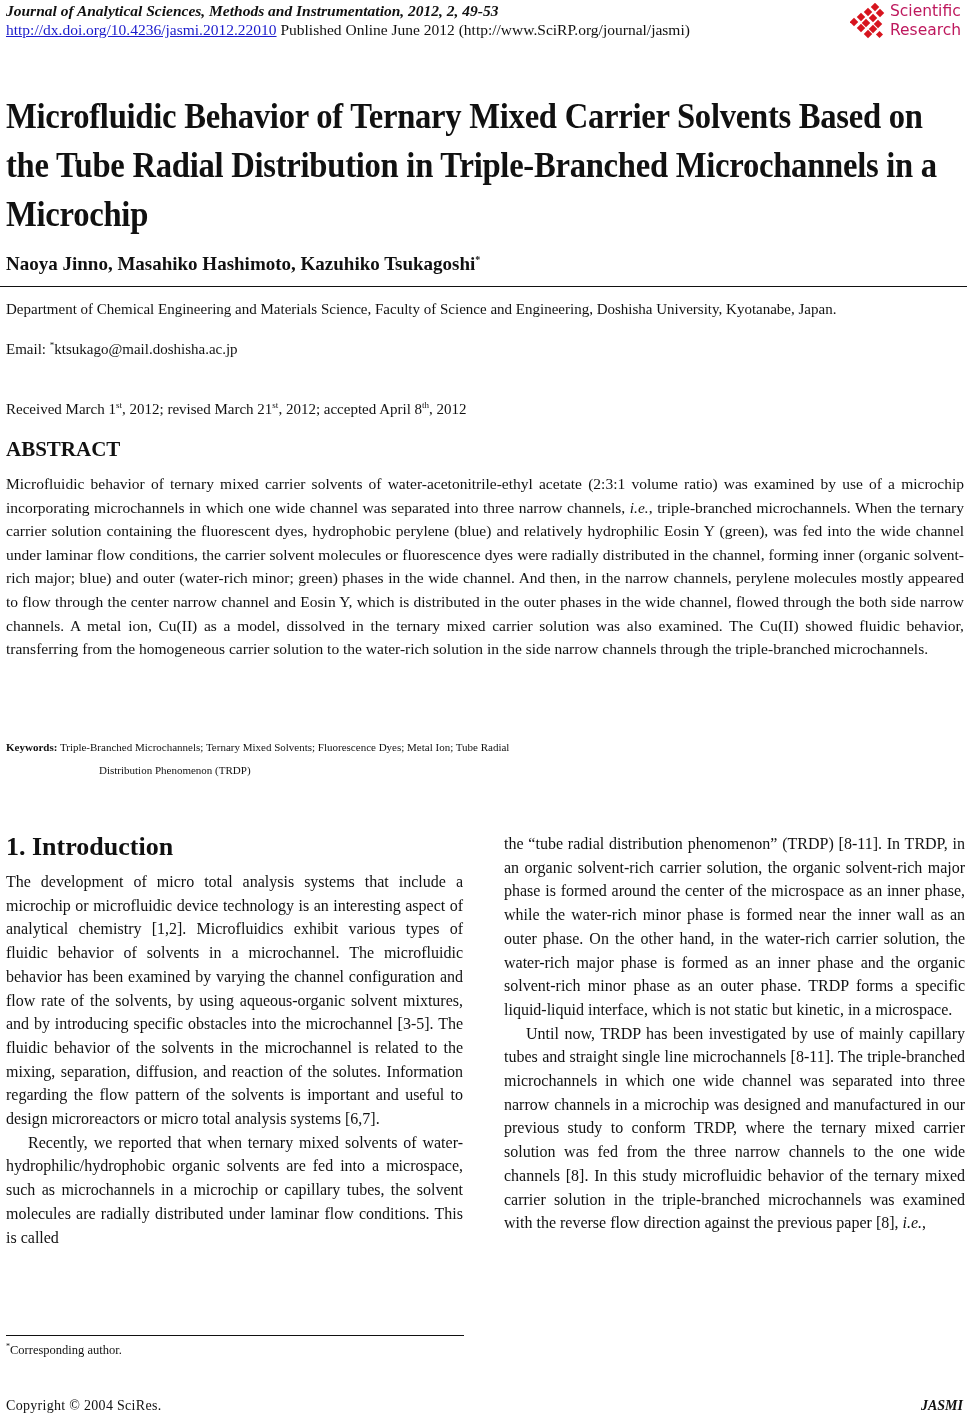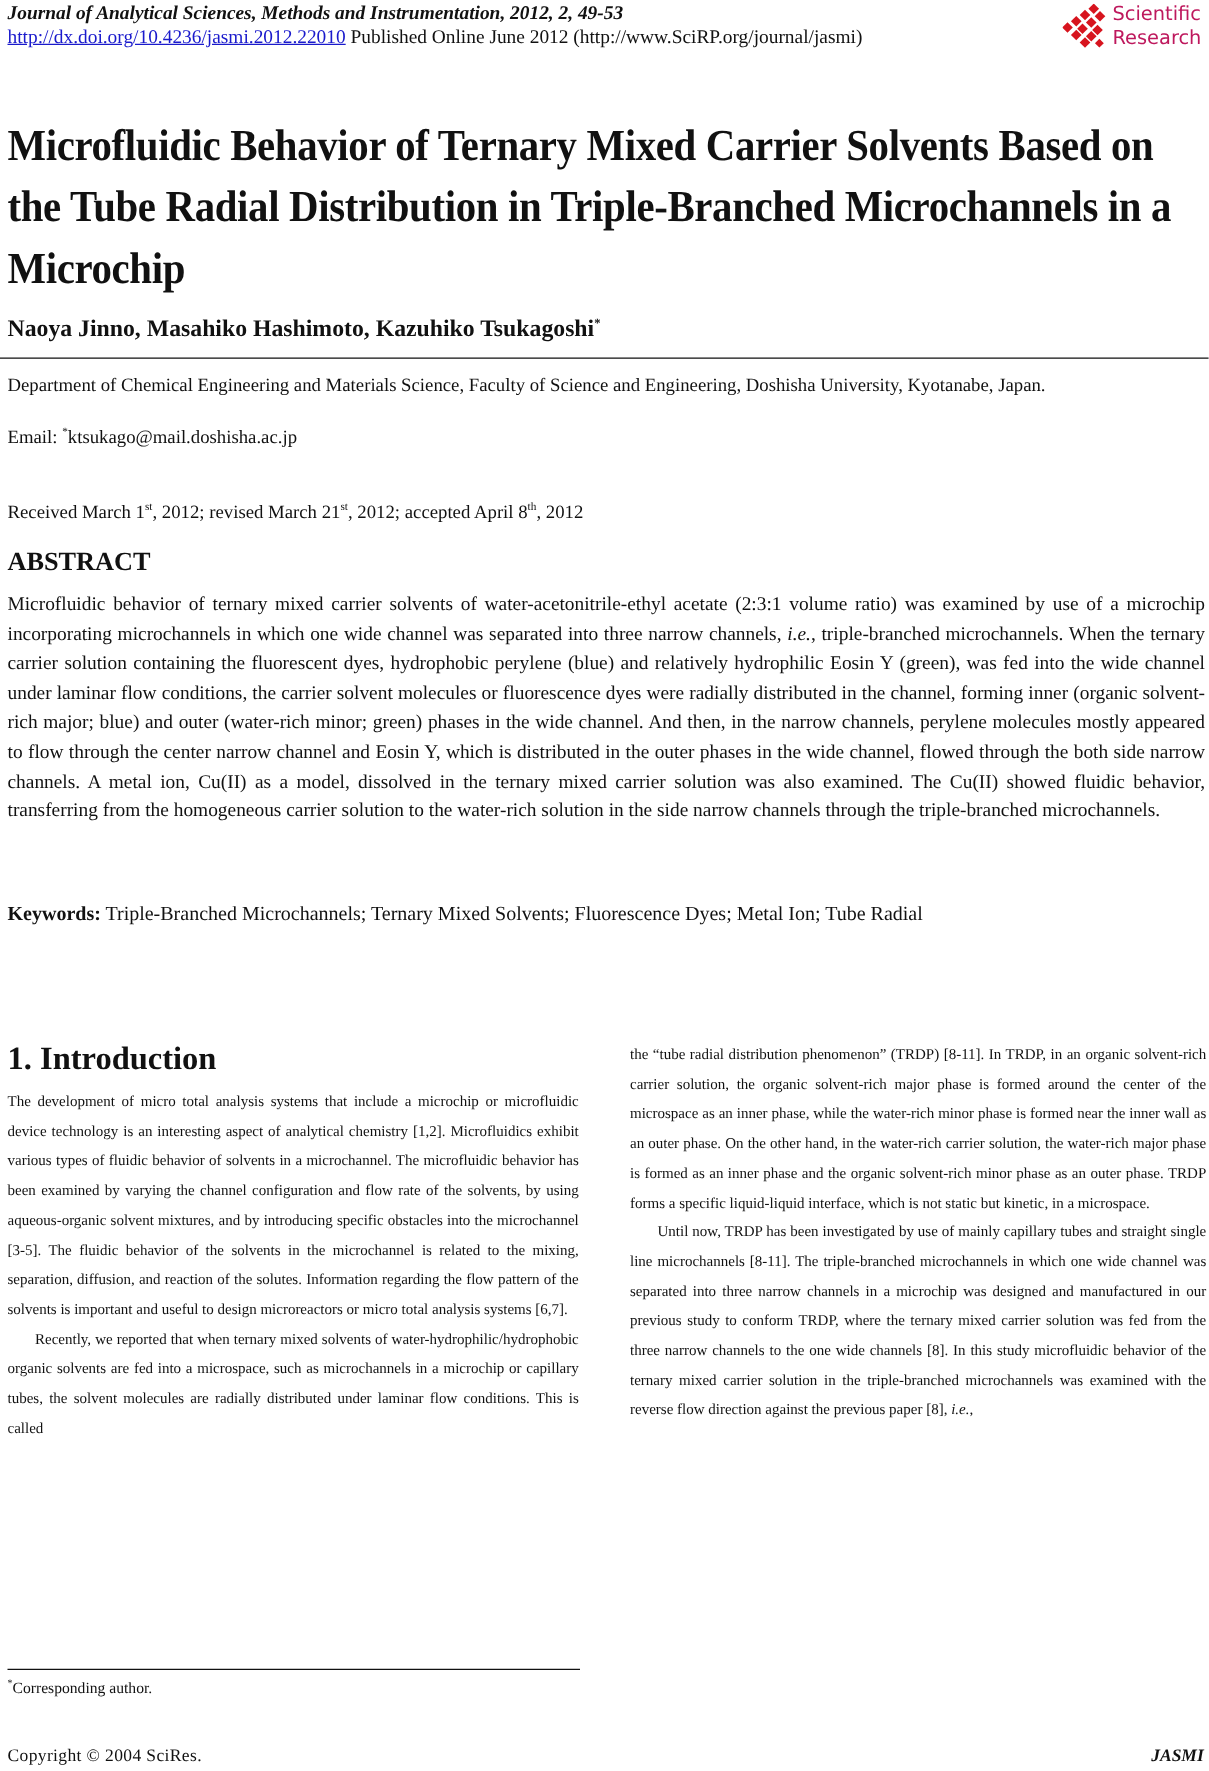--- a/index.html
+++ b/index.html
@@ -23,24 +23,24 @@
   .authors sup { font-size: 10px; }
   .rule-top { left: 0; top: 286px; width: 967px; height: 1px; background: #111; }
   .affil { left: 6px; top: 300px; width: 960px; font-size: 15px; line-height: 18px; }
   .email { left: 6px; top: 340px; font-size: 15px; }
   .email sup, .received sup { font-size: 9px; }
   .received { left: 6px; top: 380px; font-size: 15px; margin-top: 20px; }
   .abs-head { left: 6px; top: 437px; font-size: 21px; font-weight: bold; }
   .abs-body {
     left: 6px; top: 472px; width: 958px; font-size: 15.5px; line-height: 23.6px; text-align: justify;
   }
-  .kw { left: 6px; top: 720px; font-size: 16px; line-height: 23px; }
+  .kw { left: 6px; top: 736px; font-size: 11px; line-height: 23px; }
   .kw-label { font-weight: bold; }
   .kw-cont { padding-left: 93px; display: block; }
-  .col { font-size: 12px; line-height: 23.7px; text-align: justify; }
+  .col { font-size: 16px; line-height: 23.7px; text-align: justify; }
   .col p { margin: 0; }
   .col .indent { text-indent: 22px; }
   .intro-head { left: 6px; top: 832px; font-size: 26px; font-weight: bold; }
   .col-left { left: 6px; top: 870px; width: 457px; }
   .col-right { left: 504px; top: 832px; width: 461px; }
   .foot-rule { left: 6px; top: 1335px; width: 458px; height: 1px; background: #111; }
   .footnote { left: 6px; top: 1342px; font-size: 12.5px; }
   .footnote sup { font-size: 8px; }
   .copyright { left: 6px; top: 1398px; font-size: 14px; letter-spacing: 0.3px; }
   .jasmi { right: 4px; top: 1398px; font-size: 14px; font-weight: bold; font-style: italic; }
@@ -85,21 +85,21 @@
 <div class="abs affil">Department of Chemical Engineering and Materials Science, Faculty of Science and Engineering, Doshisha University, Kyotanabe, Japan.</div>
 
 <div class="abs email"><span>Email: </span><sup>*</sup><span>ktsukago@mail.doshisha.ac.jp</span></div>
 
 <div class="abs received"><span>Received March 1</span><sup>st</sup><span>, 2012; revised March 21</span><sup>st</sup><span>, 2012; accepted April 8</span><sup>th</sup><span>, 2012</span></div>
 
 <div class="abs abs-head">ABSTRACT</div>
 
 <div class="abs abs-body"><span>Microfluidic behavior of ternary mixed carrier solvents of water-acetonitrile-ethyl acetate (2:3:1 volume ratio) was examined by use of a microchip incorporating microchannels in which one wide channel was separated into three narrow channels, </span><i>i.e.</i><span>, triple-branched microchannels. When the ternary carrier solution containing the fluorescent dyes, hydrophobic perylene (blue) and relatively hydrophilic Eosin Y (green), was fed into the wide channel under laminar flow conditions, the carrier solvent molecules or fluorescence dyes were radially distributed in the channel, forming inner (organic solvent-rich major; blue) and outer (water-rich minor; green) phases in the wide channel. And then, in the narrow channels, perylene molecules mostly appeared to flow through the center narrow channel and Eosin Y, which is distributed in the outer phases in the wide channel, flowed through the both side narrow channels. A metal ion, Cu(II) as a model, dissolved in the ternary mixed carrier solution was also examined. The Cu(II) showed fluidic behavior, transferring from the homogeneous carrier solution to the water-rich solution in the side narrow channels through the triple-branched microchannels.</span></div>
 
-<div class="abs kw"><span class="kw-label">Keywords:</span><span> Triple-Branched Microchannels; Ternary Mixed Solvents; Fluorescence Dyes; Metal Ion; Tube Radial</span></div>
+<div class="abs kw"><span class="kw-label">Keywords:</span><span> Triple-Branched Microchannels; Ternary Mixed Solvents; Fluorescence Dyes; Metal Ion; Tube Radial</span><span class="kw-cont">Distribution Phenomenon (TRDP)</span></div>
 
 <div class="abs intro-head">1. Introduction</div>
 
 <div class="abs col col-left">
   <p>The development of micro total analysis systems that include a microchip or microfluidic device technology is an interesting aspect of analytical chemistry [1,2]. Microfluidics exhibit various types of fluidic behavior of solvents in a microchannel. The microfluidic behavior has been examined by varying the channel configuration and flow rate of the solvents, by using aqueous-organic solvent mixtures, and by introducing specific obstacles into the microchannel [3-5]. The fluidic behavior of the solvents in the microchannel is related to the mixing, separation, diffusion, and reaction of the solutes. Information regarding the flow pattern of the solvents is important and useful to design microreactors or micro total analysis systems [6,7].</p>
   <p class="indent">Recently, we reported that when ternary mixed solvents of water-hydrophilic/hydrophobic organic solvents are fed into a microspace, such as microchannels in a microchip or capillary tubes, the solvent molecules are radially distributed under laminar flow conditions. This is called</p>
 </div>
 
 <div class="abs col col-right">
   <p>the “tube radial distribution phenomenon” (TRDP) [8-11]. In TRDP, in an organic solvent-rich carrier solution, the organic solvent-rich major phase is formed around the center of the microspace as an inner phase, while the water-rich minor phase is formed near the inner wall as an outer phase. On the other hand, in the water-rich carrier solution, the water-rich major phase is formed as an inner phase and the organic solvent-rich minor phase as an outer phase. TRDP forms a specific liquid-liquid interface, which is not static but kinetic, in a microspace.</p>

